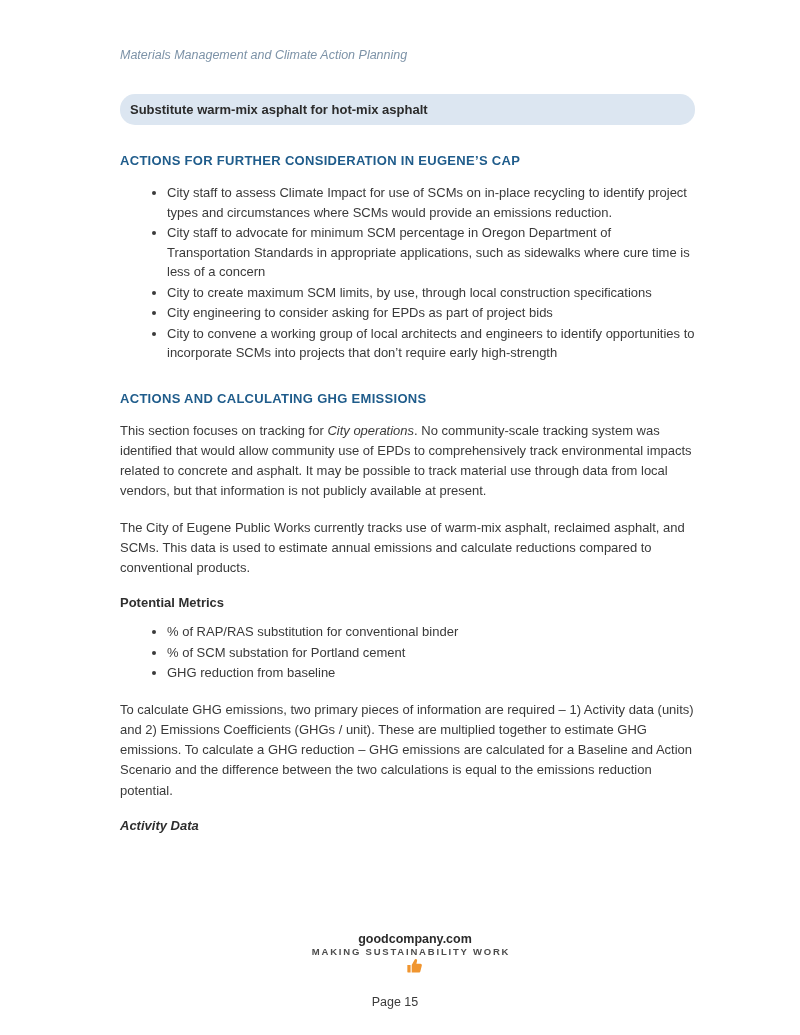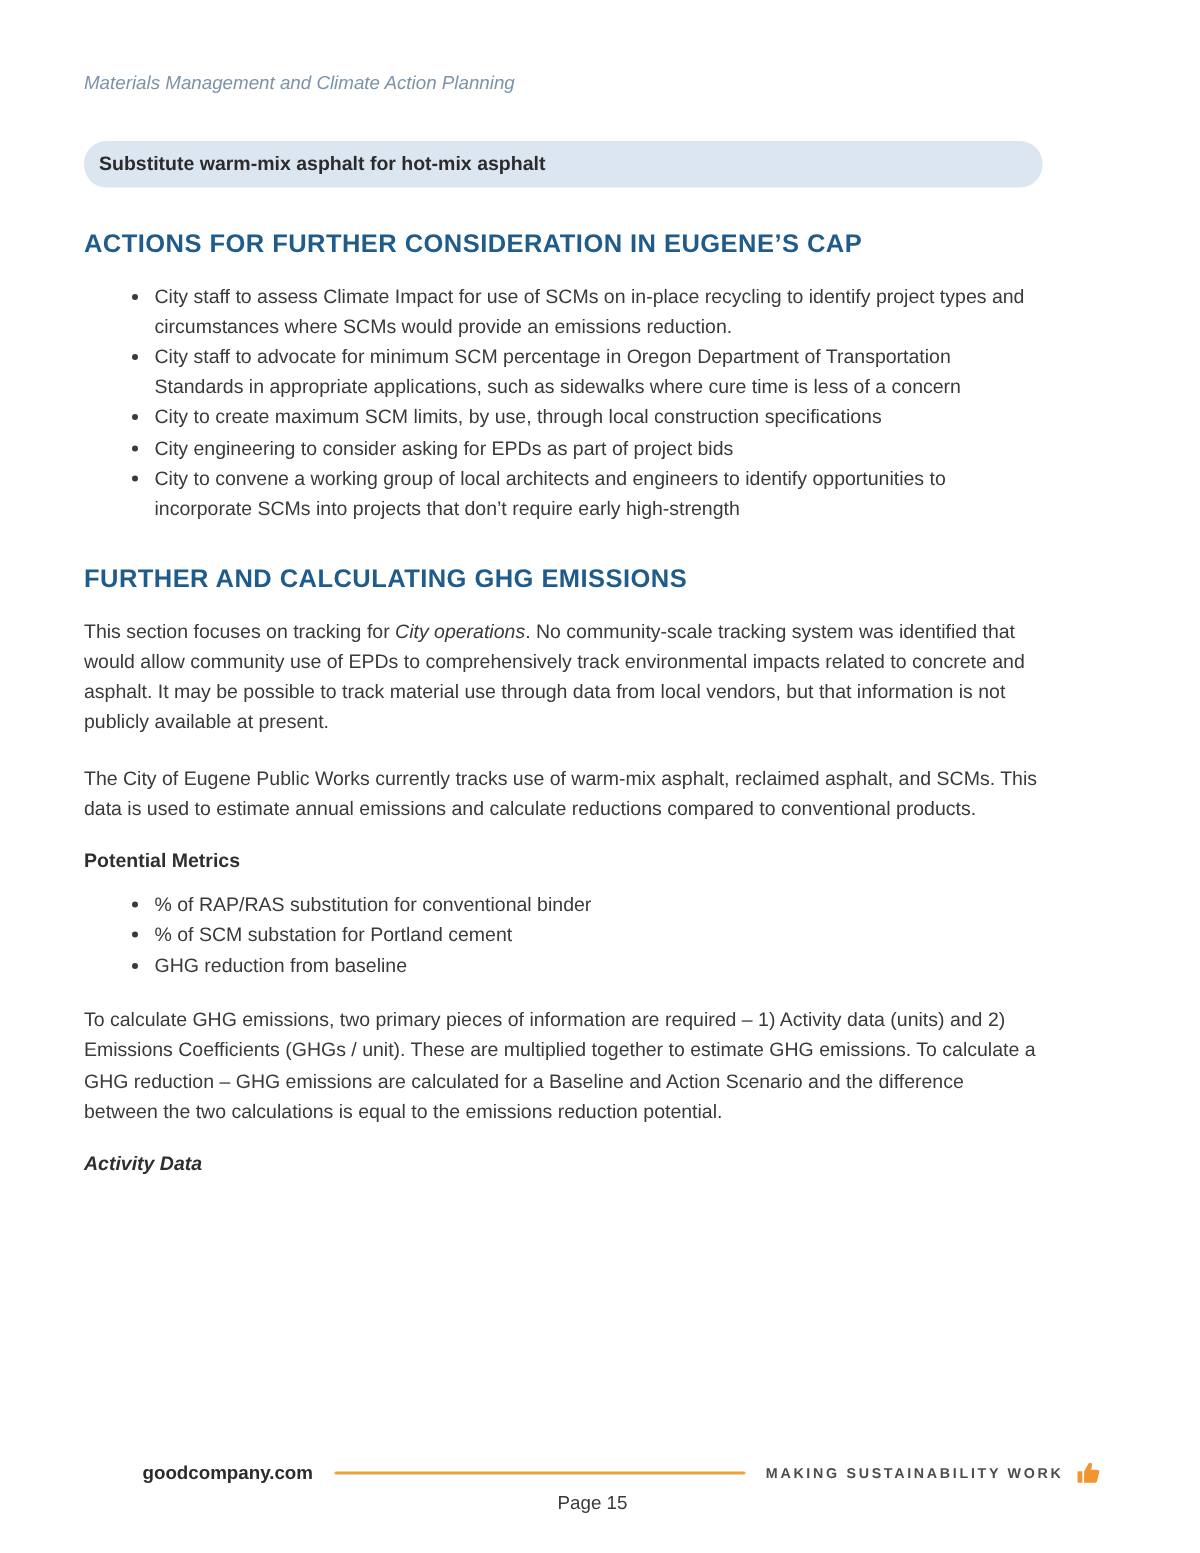--- a/index.html
+++ b/index.html
@@ -4,21 +4,21 @@
 <style>
   html, body { margin: 0; padding: 0; background: #ffffff; }
   .page {
     position: relative;
     width: 800px;
     height: 1035px;
     box-sizing: border-box;
     background: #ffffff;
     font-family: "Liberation Sans", sans-serif;
     color: #3a3a3a;
-    padding: 48px 105px 0 56px;
+    padding: 48px 105px 0 120px;
     overflow: hidden;
   }
   .running-header {
     font-size: 12.5px;
     font-style: italic;
     color: #7d93a8;
     margin-bottom: 32px;
   }
   .highlight-box {
     background: #dce6f1;
@@ -26,21 +26,21 @@
     margin-bottom: 6px;
     border-radius: 15px;
   }
   .highlight-box span {
     font-size: 13px;
     font-weight: bold;
     color: #2b2b2b;
   }
   h2.section-heading {
     color: #1f5c8b;
-    font-size: 17px;
+    font-size: 13px;
     font-weight: bold;
     letter-spacing: 0.3px;
     margin: 28px 0 15px 0;
   }
   p.body-text {
     font-size: 13px;
     line-height: 1.55;
     margin: 0 0 17px 0;
     color: #3a3a3a;
   }
@@ -56,23 +56,24 @@
     font-size: 13px;
     font-weight: bold;
     color: #2f2f2f;
     margin: 11px 0 12px 0;
   }
   h3.subheading.italic { font-style: italic; }
   .footer-bar {
     position: absolute;
     left: 95px;
     right: 65px;
-    bottom: 44px;
+    bottom: 60px;
     display: flex;
     align-items: center;
+    flex-direction: column;
   }
   .footer-site {
     font-size: 12.5px;
     font-weight: bold;
     color: #2b2b2b;
     white-space: nowrap;
   }
   .footer-divider {
     flex: 1;
     height: 2px;
@@ -113,21 +114,21 @@
   <h2 class="section-heading">ACTIONS FOR FURTHER CONSIDERATION IN EUGENE’S CAP</h2>
 
   <ul class="bullet-list">
     <li>City staff to assess Climate Impact for use of SCMs on in-place recycling to identify project types and circumstances where SCMs would provide an emissions reduction.</li>
     <li>City staff to advocate for minimum SCM percentage in Oregon Department of Transportation Standards in appropriate applications, such as sidewalks where cure time is less of a concern</li>
     <li>City to create maximum SCM limits, by use, through local construction specifications</li>
     <li>City engineering to consider asking for EPDs as part of project bids</li>
     <li>City to convene a working group of local architects and engineers to identify opportunities to incorporate SCMs into projects that don’t require early high-strength</li>
   </ul>
 
-  <h2 class="section-heading">FURTHER AND CALCULATING GHG EMISSIONS</h2>
+  <h2 class="section-heading">ACTIONS AND CALCULATING GHG EMISSIONS</h2>
 
   <p class="body-text"><span>This section focuses on tracking for </span><em>City operations</em><span>. No community-scale tracking system was identified that would allow community use of EPDs to comprehensively track environmental impacts related to concrete and asphalt. It may be possible to track material use through data from local vendors, but that information is not publicly available at present.</span></p>
 
   <p class="body-text">The City of Eugene Public Works currently tracks use of warm-mix asphalt, reclaimed asphalt, and SCMs. This data is used to estimate annual emissions and calculate reductions compared to conventional products.</p>
 
   <h3 class="subheading">Potential Metrics</h3>
 
   <ul class="bullet-list">
     <li>% of RAP/RAS substitution for conventional binder</li>
     <li>% of SCM substation for Portland cement</li>

